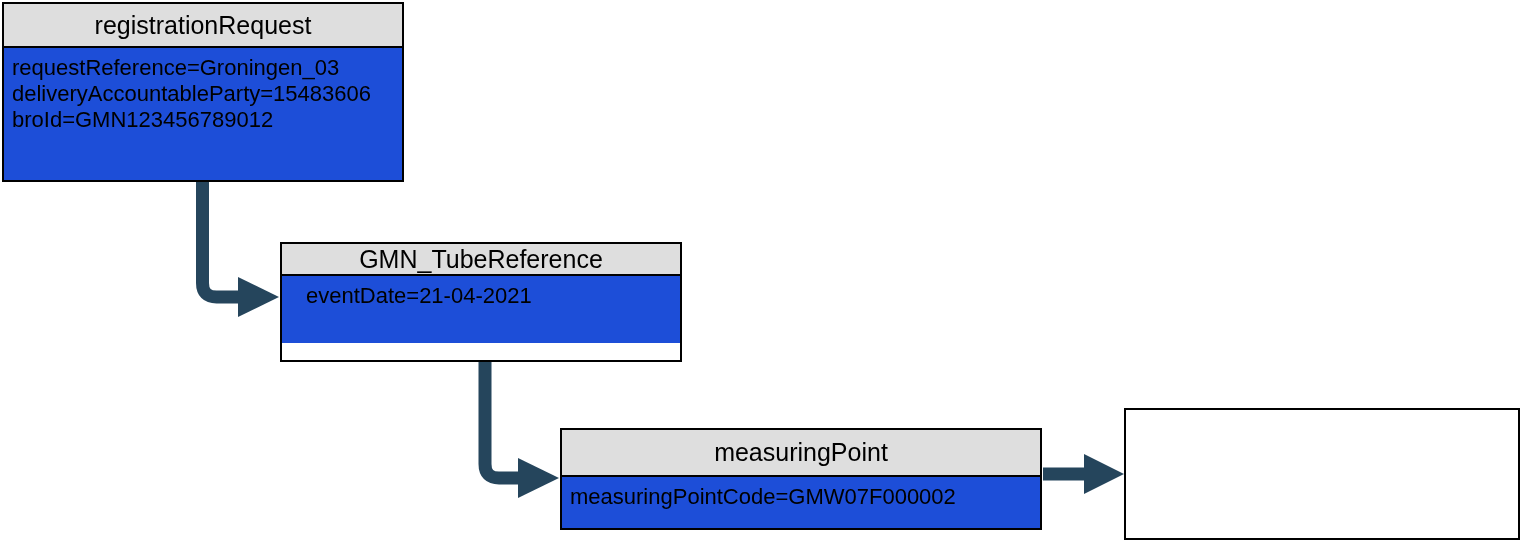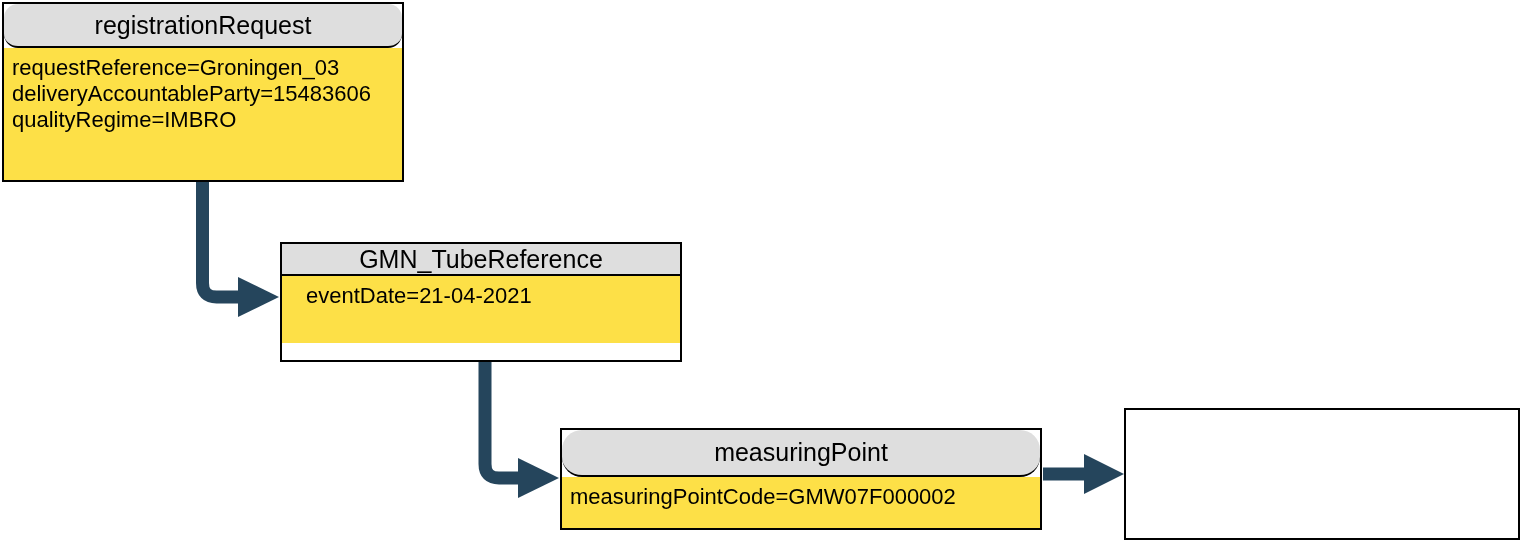--- a/index.html
+++ b/index.html
@@ -33,21 +33,21 @@
     font-size: 25px;
     line-height: 1;
     white-space: nowrap;
     overflow: hidden;
     display: flex;
     align-items: center;
     justify-content: center;
   }
   .uml-body {
     box-sizing: border-box;
-    background: #fde047;
+    background: #1d4ed8;
     padding: 7px 8px 0 8px;
     overflow: hidden;
   }
   .uml-attr {
     font-size: 22px;
     line-height: 26px;
     color: #000000;
     white-space: nowrap;
     overflow: hidden;
   }
@@ -80,37 +80,37 @@
   </div>
 
   <div class="connector" style="left:0px; top:0px; width:1526px; height:556px;">
     <svg width="1526" height="556" viewBox="0 0 1526 556">
       <path d="M 1043 474 L 1086 474" fill="none" stroke="#25455C" stroke-width="13"></path>
       <polygon points="1084,454 1124,474 1084,494" fill="#25455C"></polygon>
     </svg>
   </div>
 
   <div class="uml-box" style="left:2px; top:2px; width:402px; height:180px;">
-    <div class="uml-header" style="height:44px;border-radius:14px;">registrationRequest</div>
+    <div class="uml-header" style="height:44px;">registrationRequest</div>
     <div class="uml-body" style="height:132px;">
       <div class="uml-attr">requestReference=Groningen_03</div>
       <div class="uml-attr">deliveryAccountableParty=15483606</div>
-      <div class="uml-attr">qualityRegime=IMBRO</div>
+      <div class="uml-attr">broId=GMN123456789012</div>
     </div>
   </div>
 
   <div class="uml-box" style="left:280px; top:242px; width:402px; height:120px;">
     <div class="uml-header" style="height:32px;">GMN_TubeReference</div>
     <div class="uml-body" style="height:67px;padding-left:24px;">
       <div class="uml-attr">eventDate=21-04-2021</div>
     </div>
   </div>
 
   <div class="uml-box" style="left:560px; top:428px; width:482px; height:102px;">
-    <div class="uml-header" style="height:47px;border-radius:20px;">measuringPoint</div>
+    <div class="uml-header" style="height:47px;">measuringPoint</div>
     <div class="uml-body" style="height:51px;">
       <div class="uml-attr">measuringPointCode=GMW07F000002</div>
     </div>
   </div>
 
   <div class="uml-box" style="left:1124px; top:408px; width:396px; height:132px;">
   </div>
 
 </div>
 

